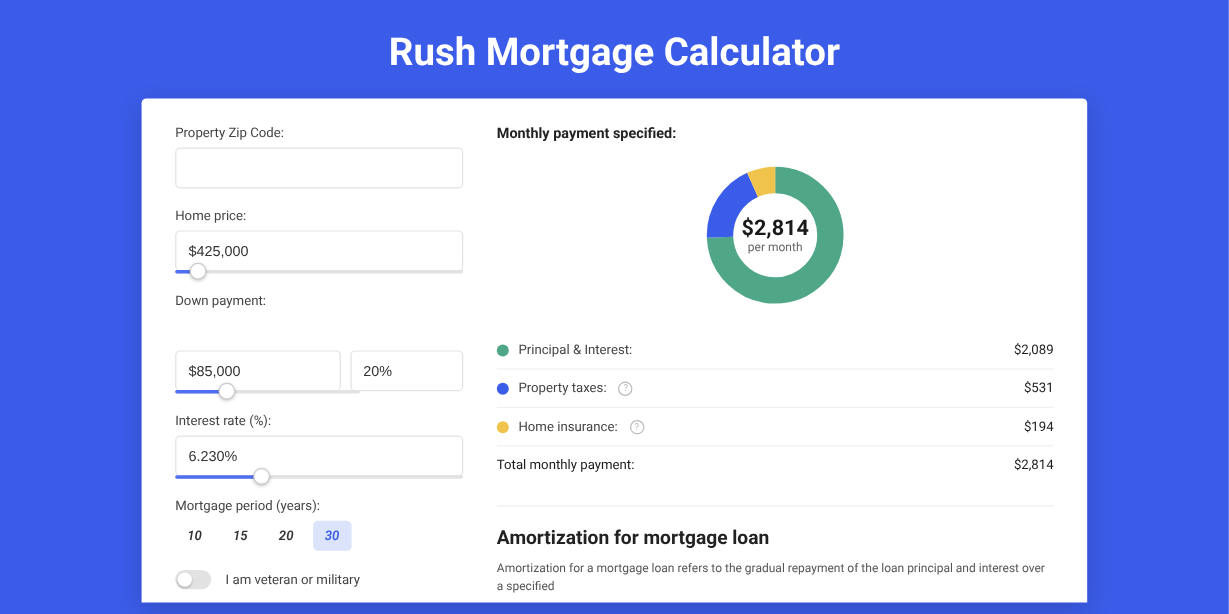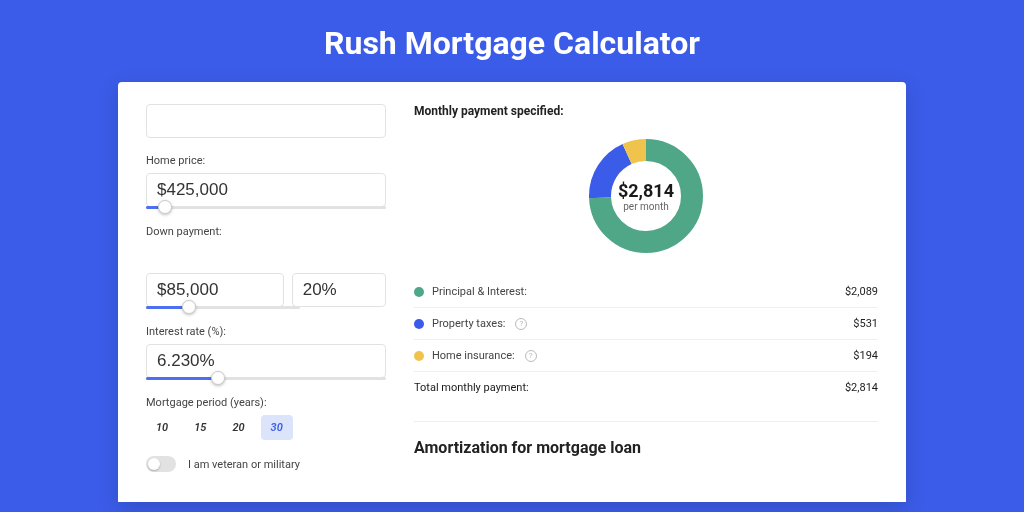--- a/index.html
+++ b/index.html
@@ -28,21 +28,21 @@
       gap: 28px;
       height: 420px;
       overflow: hidden;
     }
     .left-col { width: 240px; flex-shrink: 0; }
     .right-col { flex: 1; }
     .field { margin-bottom: 16px; }
     .field-label { font-size: 11px; color: #444; margin-bottom: 6px; display: block; }
     .text-input {
       width: 100%; height: 34px; border: 1px solid #e2e2e2; border-radius: 4px;
-      padding: 0 10px; font-size: 17px; color: #333;
+      padding: 0 10px; font-size: 12px; color: #333;
     }
     .row2 { display: flex; gap: 8px; margin-top: 35px; }
     .row2 .text-input:first-child { flex: 1.6; }
     .row2 .text-input:last-child { flex: 1; }
     .slider-track {
       height: 3px; background: #e2e2e2; border-radius: 2px; position: relative; margin-top: -1px;
     }
     .slider-track .fill { position:absolute; left:0; top:0; height:3px; background:#4d6ff0; border-radius:2px; }
     .slider-thumb {
       position:absolute; top:-6px; width:14px; height:14px; border-radius:50%; background:#fff;
@@ -96,20 +96,21 @@
 </head>
 <body>
 
 <h1 class="page-title">Rush Mortgage Calculator</h1>
 
 <div class="card">
 
   <div class="left-col">
 
     <div class="field">
+      <label class="field-label">Property Zip Code:</label>
       <input class="text-input" value="" style="">
     </div>
 
     <div class="field">
       <label class="field-label">Home price:</label>
       <input class="text-input" value="$425,000" style="">
       <div class="slider-track">
         <div class="fill" style="width:8%"></div>
         <div class="slider-thumb" style="left:8%"></div>
       </div>
@@ -200,17 +201,18 @@
 
     <div class="legend-row total-row" style="border-bottom:none">
       <div class="legend-left">
         <span class="legend-label">Total monthly payment:</span>
       </div>
       <span class="legend-value">$2,814</span>
     </div>
 
     <div class="amort-section">
       <div class="amort-heading">Amortization for mortgage loan</div>
+      <div class="amort-text">Amortization for a mortgage loan refers to the gradual repayment of the loan principal and interest over a specified</div>
     </div>
 
   </div>
 
 </div>
 
 </body></html>

